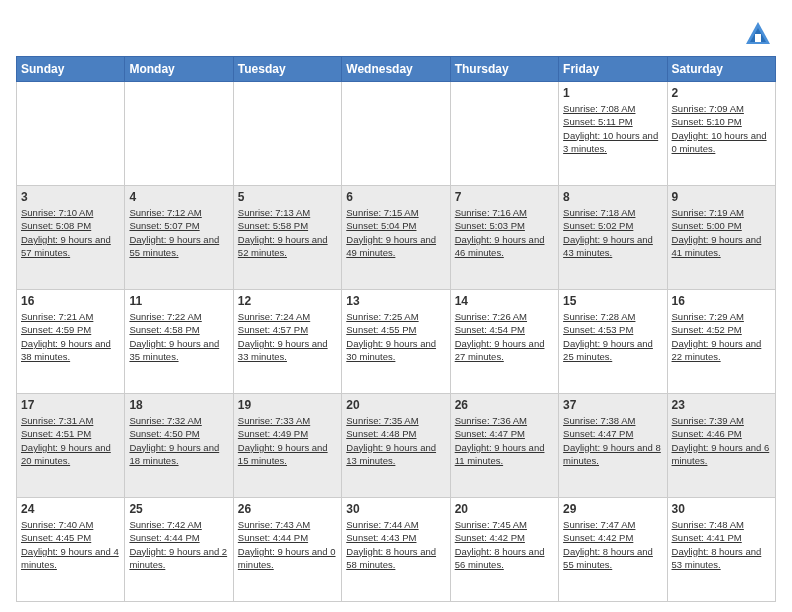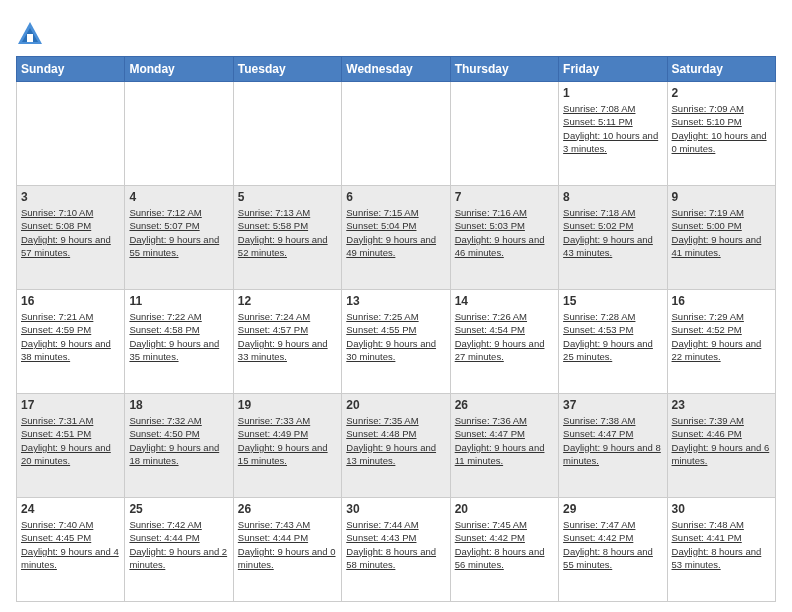--- a/index.html
+++ b/index.html
@@ -9,20 +9,21 @@
       width: 792px;
       height: 612px;
       overflow: hidden;
     }
     .page {
       width: 792px;
       height: 612px;
       padding: 16px 16px 10px 16px;
       display: flex;
       flex-direction: column;
+      align-items: flex-end;
     }
     .header {
       display: flex;
       align-items: flex-start;
       justify-content: space-between;
       margin-bottom: 8px;
     }
     .logo {
       display: flex;
       align-items: center;

